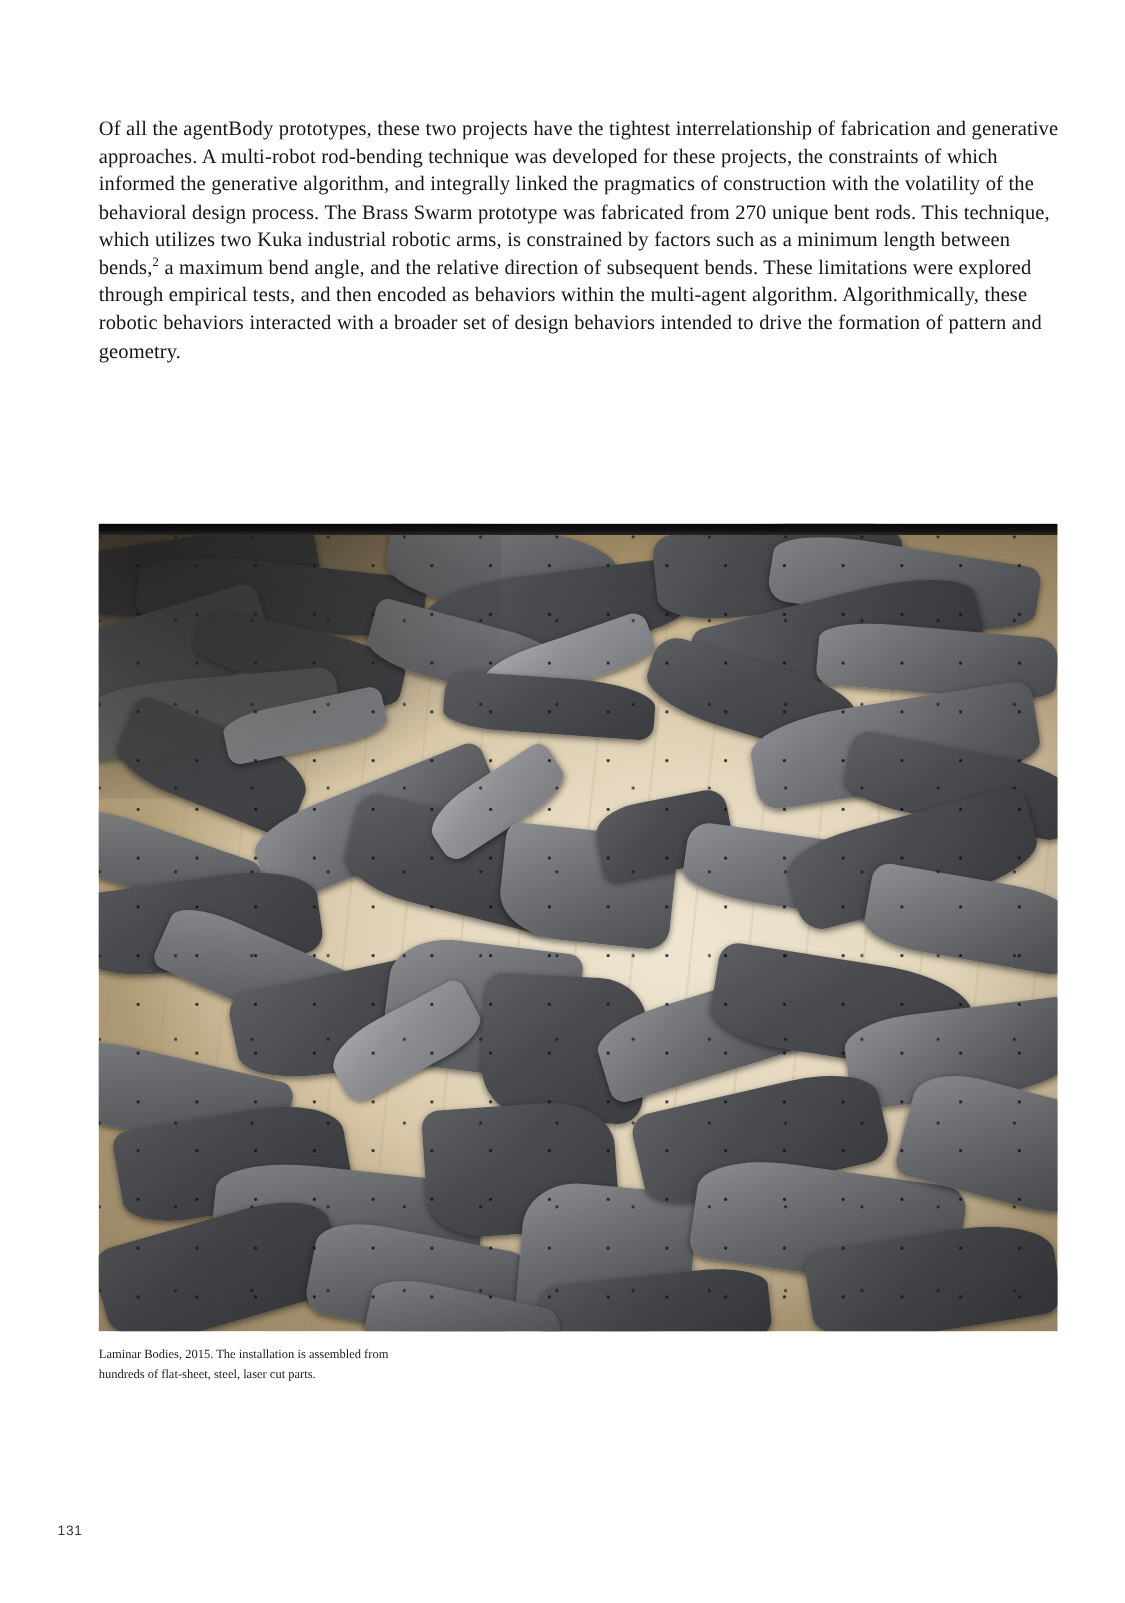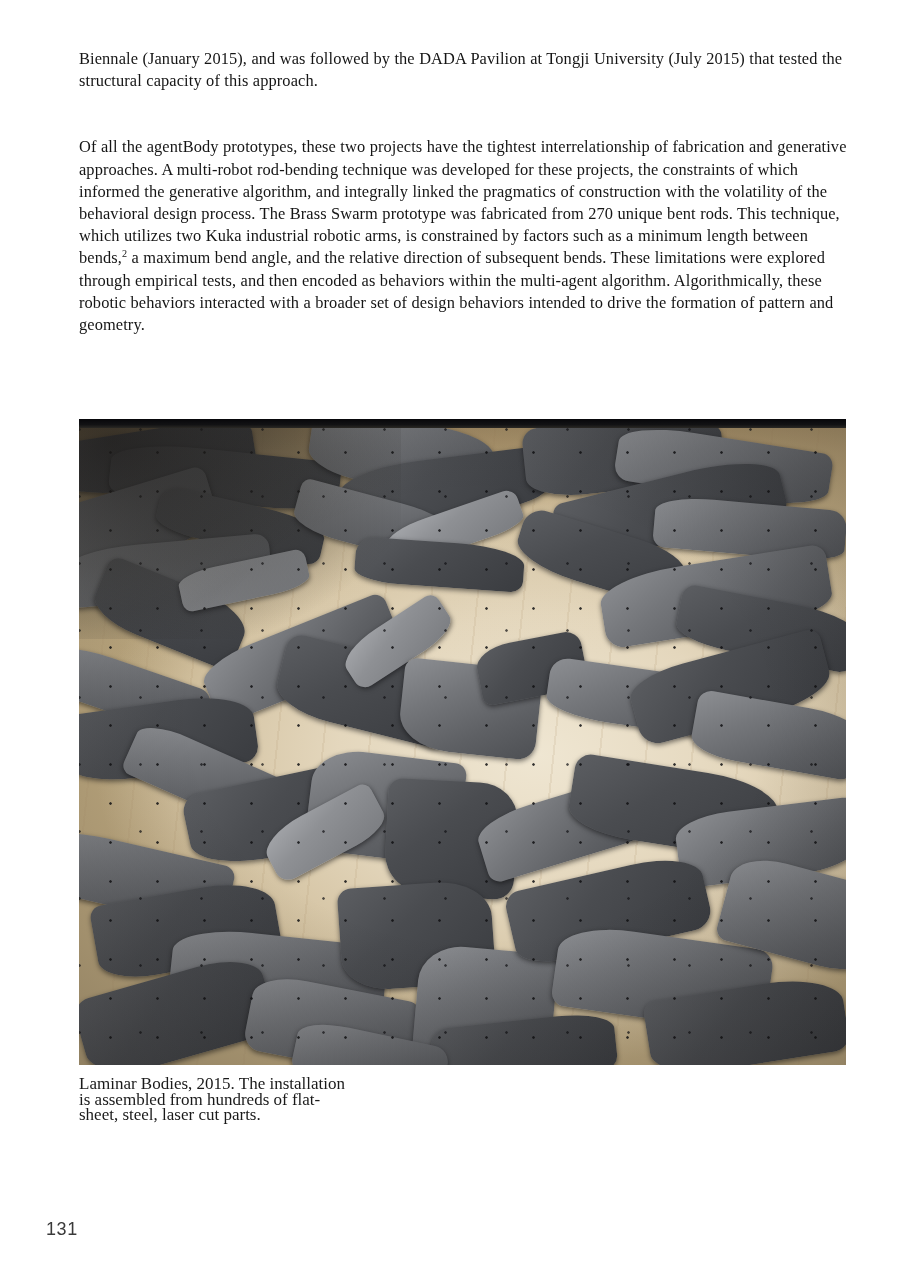--- a/index.html
+++ b/index.html
@@ -147,44 +147,43 @@
     pointer-events: none;
   }
 
   
   .caption {
     position: absolute;
     left: 79px;
     top: 1076px;
     width: 270px;
     font-family: "Liberation Serif", "DejaVu Serif", serif;
-    font-size: 17px;
+    font-size: 10px;
     line-height: 15.6px;
     color: #1a1a1a;
   }
 
   
   .folio {
     position: absolute;
     left: 46px;
     top: 1219px;
     font-family: "Liberation Sans", "DejaVu Sans", sans-serif;
-    font-size: 18px;
+    font-size: 11px;
     letter-spacing: 0.6px;
     color: #3a3a3a;
   }
 </style>
 </head>
 <body>
 
 <div class="page">
 
   <div class="text-column">
 
-    <p class="para">Biennale (January 2015), and was followed by the DADA Pavilion at Tongji University (July 2015) that tested the structural capacity of this approach.</p>
 
     <p class="para"><span>Of all the agentBody prototypes, these two projects have the tightest interrelationship of fabrication and generative approaches. A multi-robot rod-bending technique was developed for these projects, the constraints of which informed the generative algorithm, and integrally linked the pragmatics of construction with the volatility of the behavioral design process. The Brass Swarm prototype was fabricated from 270 unique bent rods. This technique, which utilizes two Kuka industrial robotic arms, is constrained by factors such as a minimum length between bends,</span><span class="fn-marker">2</span><span> a maximum bend angle, and the relative direction of subsequent bends. These limitations were explored through empirical tests, and then encoded as behaviors within the multi-agent algorithm. Algorithmically, these robotic behaviors interacted with a broader set of design behaviors intended to drive the formation of pattern and geometry.</span></p>
 
   </div>
 
   <figure class="figure" style="margin:0;">
     <div class="photo">
 
       <div class="floor"></div>
 

